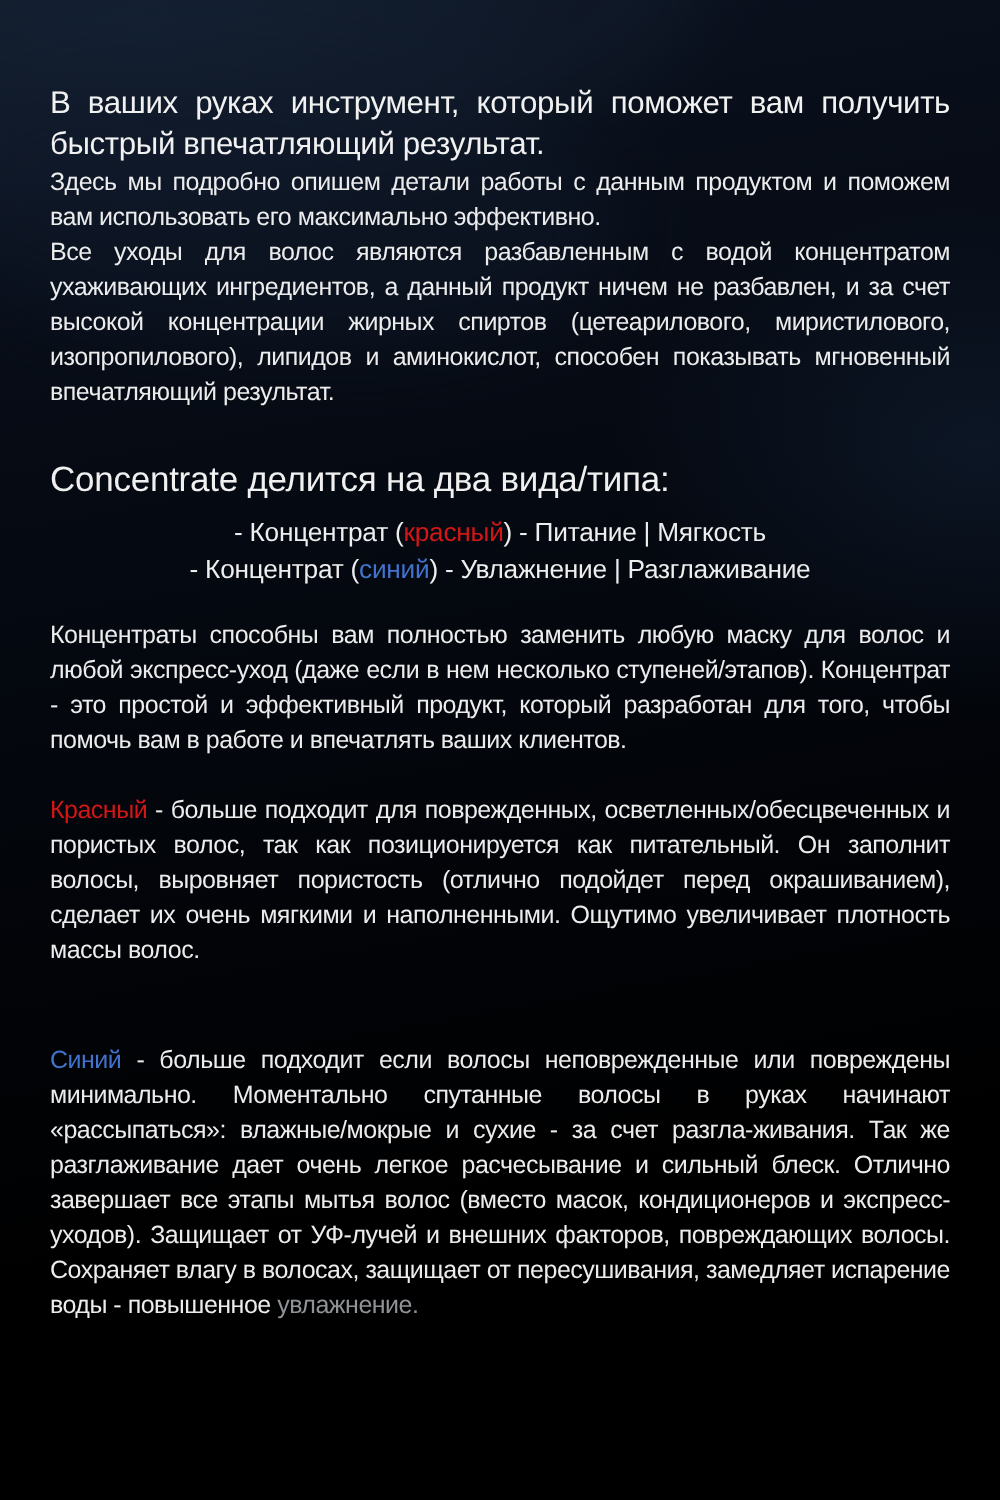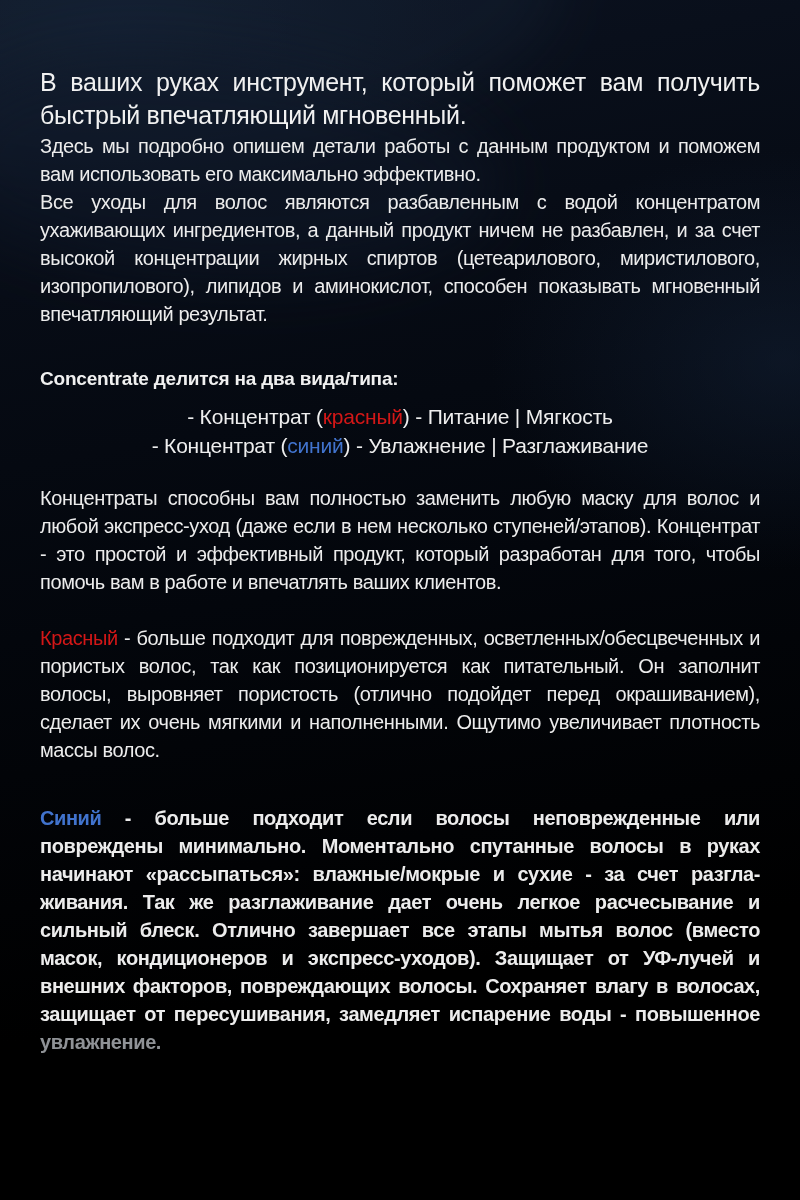--- a/index.html
+++ b/index.html
@@ -54,22 +54,22 @@
   .body-text {
     font-size: 20px;
     line-height: 28px;
     letter-spacing: -0.4px;
     text-align: justify;
     color: #ececec;
   }
   .section-description { }
   .section-types { margin-top: 40px; }
   .types-heading {
-    font-size: 19px;
-    font-weight: 700;
+    font-size: 28px;
+    font-weight: 400;
     letter-spacing: -0.2px;
     color: #f0f0f0;
   }
   .types-list { margin-top: 12px; }
   .types-list p {
     font-size: 21px;
     line-height: 29px;
     letter-spacing: -0.2px;
     color: #eeeeee;
     text-align: center;
@@ -79,36 +79,36 @@
   .diff-heading {
     display: inline-block;
     font-size: 21px;
     font-weight: 700;
     letter-spacing: 0.2px;
     text-decoration: underline;
     text-underline-offset: 4px;
     color: #f0f0f0;
   }
   .red-para { margin-top: 9px; }
-  .blue-para { margin-top: 40px; font-weight: bold; }
+  .blue-para { margin-top: 60px; }
   .kw-red  { color: #d31717; }
   .kw-blue { color: #4173cd; }
   .kw-muted { color: #8f9296; }
 </style>
 </head>
 <body>
 
 <div class="page">
   <div class="bg-wave wave-1"></div>
   <div class="bg-wave wave-2"></div>
 
   <div class="content">
 
     <header class="intro">
-      <p>В ваших руках инструмент, который поможет вам получить быстрый впечатляющий мгновенный.</p>
+      <p>В ваших руках инструмент, который поможет вам получить быстрый впечатляющий результат.</p>
     </header>
 
     <section class="section-description body-text">
       <p>Здесь мы подробно опишем детали работы с данным продуктом и поможем вам использовать его максимально эффективно.</p>
       <p>Все уходы для волос являются разбавленным с водой концентратом ухаживающих ингредиентов, а данный продукт ничем не разбавлен, и за счет высокой концентрации жирных спиртов (цетеарилового, миристилового, изопропилового), липидов и аминокислот, способен показывать мгновенный впечатляющий результат.</p>
     </section>
 
     <section class="section-types">
       <p class="types-heading">Concentrate делится на два вида/типа:</p>
       <div class="types-list">

